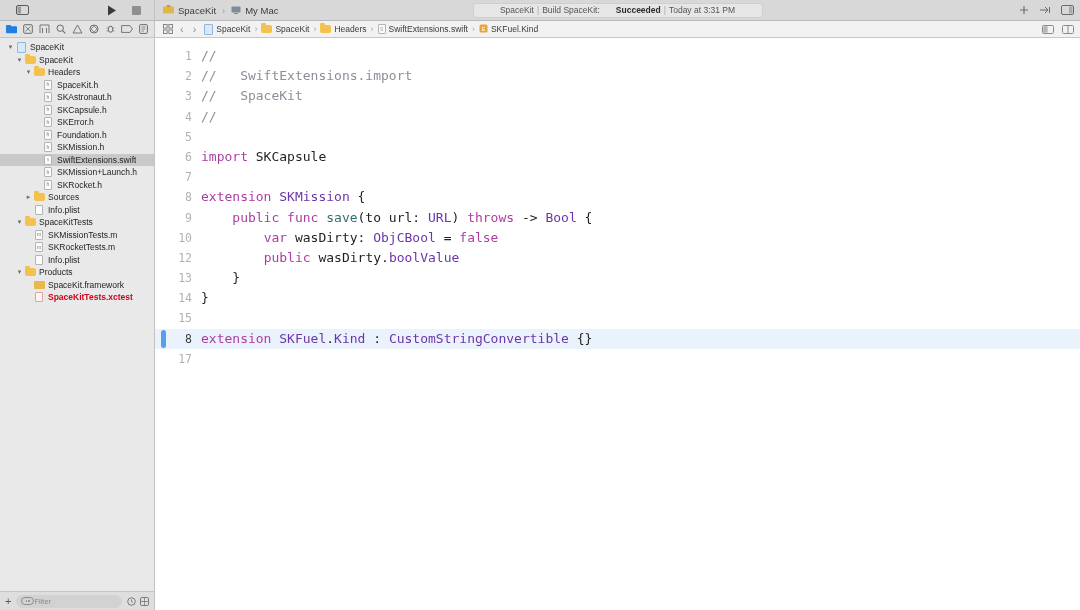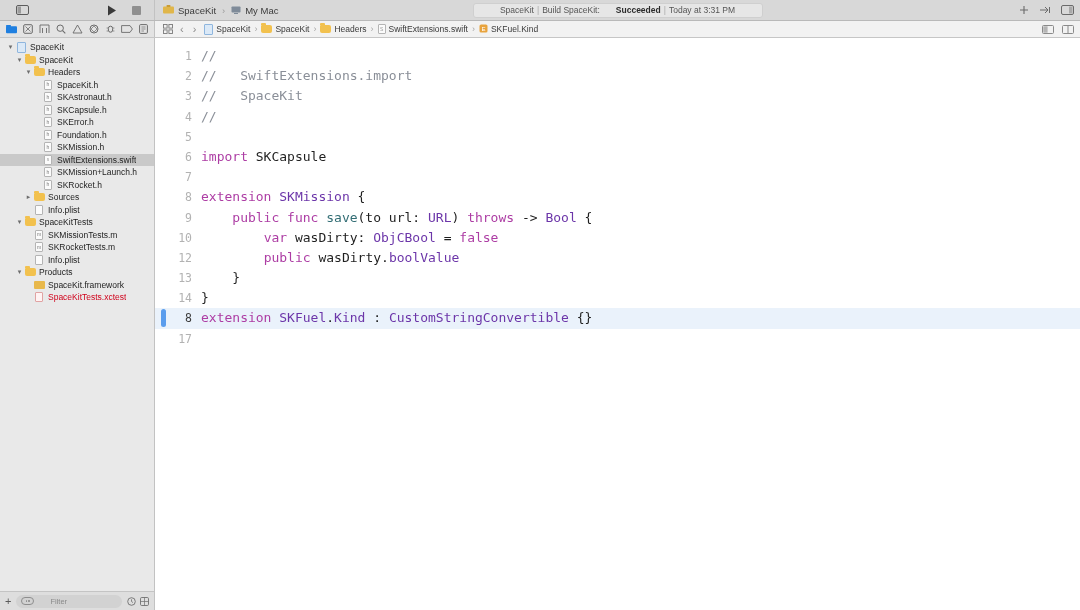--- a/index.html
+++ b/index.html
@@ -119,21 +119,21 @@
     width: 9px; min-width: 9px;
     display: flex; align-items: center; justify-content: center;
     color: #6e6e6e; font-size: 7px;
   }
   .row .ficon {
     width: 12px; min-width: 12px; height: 10px;
     display: flex; align-items: center; justify-content: center;
     margin-right: 3px;
   }
   .row .lbl { overflow: hidden; text-overflow: ellipsis; }
-  .row .lbl.red { color: #d0021b; }
+  .row .lbl.red { color: #d0021b; font-weight: bold; }
 
   
   .folder {
     width: 11px; height: 8px; background: #f2c14e;
     border-radius: 1px 2px 2px 2px; position: relative;
   }
   .folder::before {
     content:''; position:absolute; top:-2px; left:0;
     width: 5px; height: 2px; background:#f2c14e; border-radius: 1px 1px 0 0;
   }
@@ -159,21 +159,21 @@
     border-top: 1px solid #c4c4c4;
     display: flex; align-items: center;
     padding: 0 5px; gap: 5px;
   }
   .plus-btn { font-size: 11px; color: #5a5a5a; line-height: 1; }
   .filter-field {
     flex: 1; height: 13px;
     background: #d2d2d2;
     border-radius: 7px;
     display: flex; align-items: center;
-    padding: 0 5px; gap: 16px;
+    padding: 0 5px; gap: 0;
     font-size: 7.5px; color: #8a8a8a;
   }
   .filter-pill {
     width: 13px; height: 8px; border: 1px solid #8e8e8e;
     border-radius: 4px; display:flex; align-items:center; justify-content:center;
     gap:1px;
   }
   .filter-pill i { width:1.5px; height:1.5px; background:#8e8e8e; border-radius:50%; display:block; }
   .nav-footer-right { display:flex; align-items:center; gap:4px; color:#6f6f6f; }
 
@@ -612,19 +612,20 @@
           <div class="cline"><span class="gutter">4</span><span class="ctext"><span class="cm">//</span></span></div>
           <div class="cline"><span class="gutter">5</span><span class="ctext">&nbsp;</span></div>
           <div class="cline"><span class="gutter">6</span><span class="ctext"><span class="k">import</span><span class="pl"> SKCapsule</span></span></div>
           <div class="cline"><span class="gutter">7</span><span class="ctext">&nbsp;</span></div>
           <div class="cline"><span class="gutter">8</span><span class="ctext"><span class="k">extension</span><span class="pl"> </span><span class="ty">SKMission</span><span class="pl"> {</span></span></div>
           <div class="cline"><span class="gutter">9</span><span class="ctext"><span class="pl">    </span><span class="k">public func</span><span class="pl"> </span><span class="fn">save</span><span class="pl">(to url: </span><span class="ty">URL</span><span class="pl">) </span><span class="k">throws</span><span class="pl"> -&gt; </span><span class="ty">Bool</span><span class="pl"> {</span></span></div>
           <div class="cline"><span class="gutter">10</span><span class="ctext"><span class="pl">        </span><span class="k">var</span><span class="pl"> wasDirty: </span><span class="ty">ObjCBool</span><span class="pl"> = </span><span class="k">false</span></span></div>
           <div class="cline"><span class="gutter">12</span><span class="ctext"><span class="pl">        </span><span class="k">public</span><span class="pl"> wasDirty.</span><span class="ty">boolValue</span></span></div>
           <div class="cline"><span class="gutter">13</span><span class="ctext"><span class="pl">    }</span></span></div>
           <div class="cline"><span class="gutter">14</span><span class="ctext"><span class="pl">}</span></span></div>
+          <div class="cline"><span class="gutter">15</span><span class="ctext">&nbsp;</span></div>
           <div class="cline hl"><span class="marker"></span><span class="gutter">8</span><span class="ctext"><span class="k">extension</span><span class="pl"> </span><span class="ty">SKFuel</span><span class="pl">.</span><span class="ty">Kind</span><span class="pl"> : </span><span class="ty">CustomStringConvertible</span><span class="pl"> {}</span></span></div>
           <div class="cline"><span class="gutter">17</span><span class="ctext">&nbsp;</span></div>
         </div>
     </div>
 
   </div>
 </div>
 
 </body></html>

